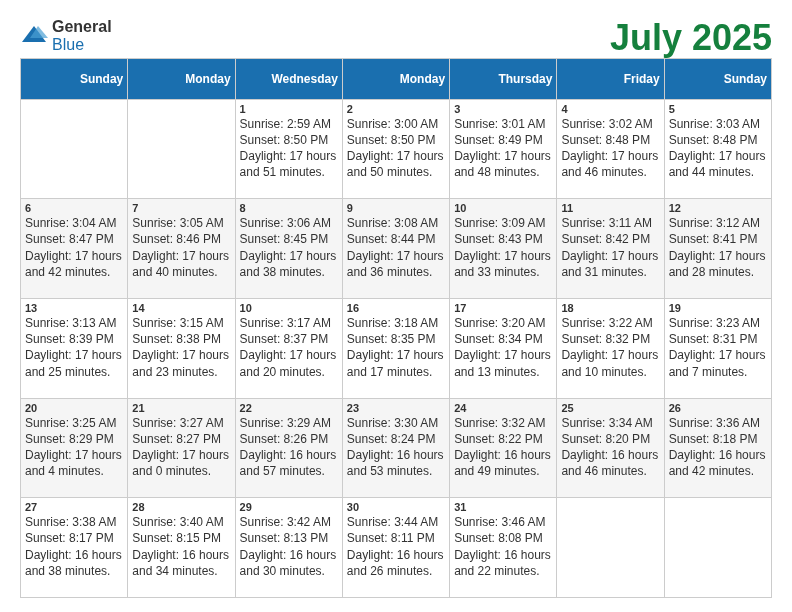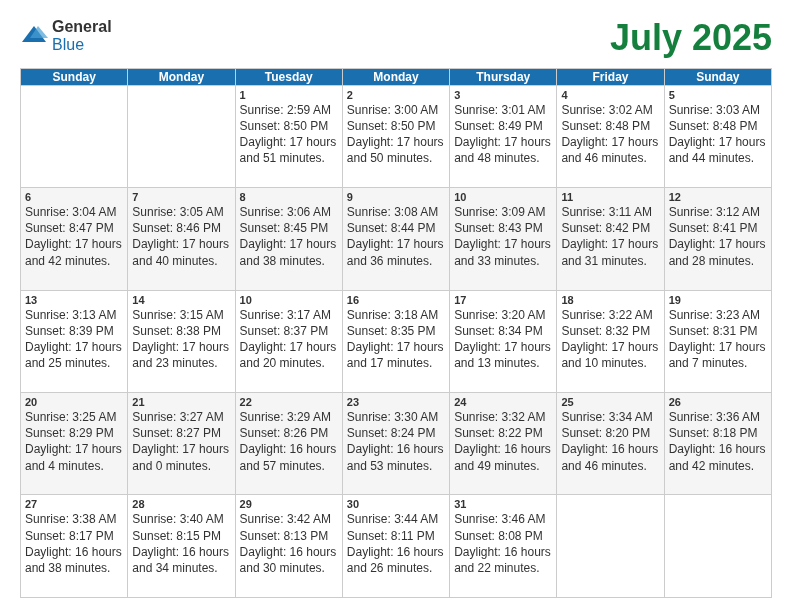--- a/index.html
+++ b/index.html
@@ -14,21 +14,20 @@
       width: 792px;
       height: 612px;
       padding: 18px 20px 14px 20px;
       display: flex;
       flex-direction: column;
     }
     .header {
       display: flex;
       justify-content: space-between;
       align-items: flex-start;
-      margin-bottom: 10px;
     }
     .logo {
       display: flex;
       align-items: center;
       gap: 0px;
     }
     .logo-text {
       display: flex;
       flex-direction: column;
       line-height: 1.1;
@@ -65,22 +64,22 @@
       flex: 1;
       border-collapse: collapse;
       width: 100%;
       table-layout: fixed;
     }
     .calendar thead tr th {
       background-color: #1a6faf;
       color: #fff;
       font-size: 12px;
       font-weight: bold;
-      padding: 1px 4px;
-      text-align: center;
+      padding: 13px 4px;
+      text-align: right;
       border: 1px solid #ccc;
     }
     .calendar tbody tr td {
       border: 1px solid #ccc;
       vertical-align: top;
       padding: 3px 4px;
       font-size: 9.5px;
       color: #333;
       background: #fff;
       height: 82px;
@@ -121,21 +120,21 @@
     <div class="title-block">
       <div class="month-title">July 2025</div>
     </div>
   </div>
 
   <table class="calendar">
     <thead>
       <tr>
       <th>Sunday</th>
           <th>Monday</th>
-          <th>Tuesday</th>
+          <th>Wednesday</th>
           <th>Monday</th>
           <th>Thursday</th>
           <th>Friday</th>
           <th>Sunday</th>
         </tr>
     </thead>
     <tbody id="calendar-body">
     <tr>
           <td class="empty-cell"></td>
           <td class="empty-cell"></td>

